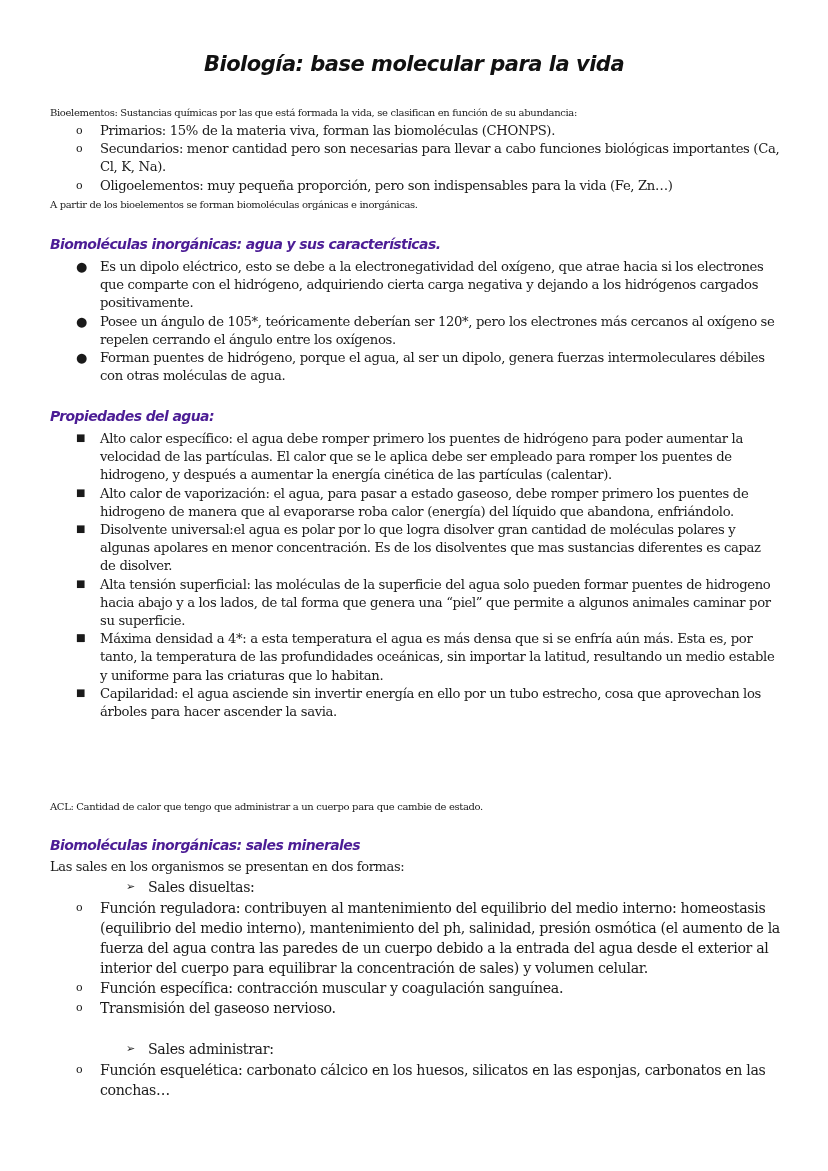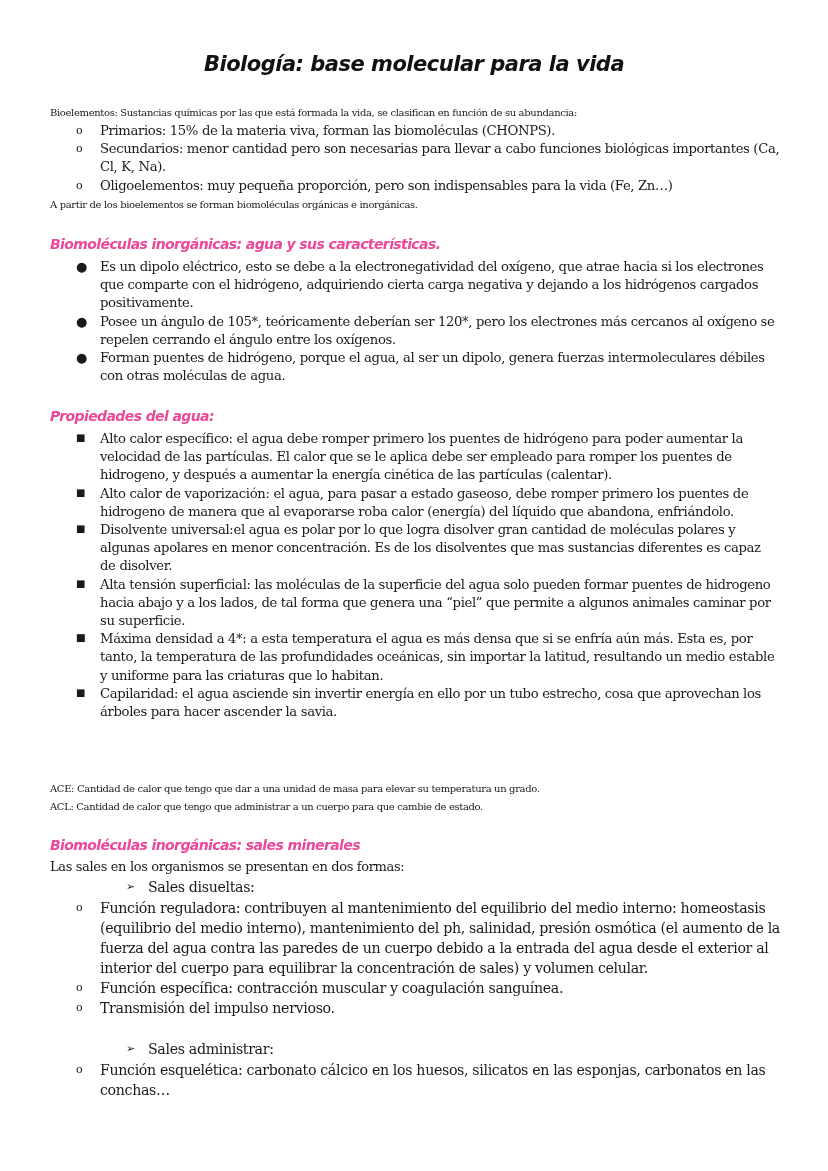--- a/index.html
+++ b/index.html
@@ -9,21 +9,21 @@
   }
   .page { position: absolute; left: 0; top: 0; width: 828px; height: 838px; }
   .title {
     position: absolute; left: 0; top: 52px; width: 828px; text-align: center;
     font-family: "DejaVu Sans", sans-serif; font-weight: bold; font-style: italic;
     font-size: 21px; letter-spacing: -0.5px; color: #111;
   }
   .heading {
     position: absolute; left: 50px;
     font-family: "DejaVu Sans", sans-serif; font-weight: bold; font-style: italic;
-    font-size: 14px; letter-spacing: -0.6px; color: #ec4899;
+    font-size: 14px; letter-spacing: -0.6px; color: #4c1d95;
   }
   .line {
     position: absolute; font-size: 10px; line-height: 18px; white-space: nowrap;
     letter-spacing: -0.35px;
   }
   .blk { position: absolute; font-size: 13.2px; line-height: 18.2px; letter-spacing: -0.35px; }
   .item { position: relative; padding-left: 0; }
   .marker { position: absolute; font-size: 12px; }
   .m-circle { left: -24px; top: 0; font-size: 11px; }
   .m-dot { left: -24px; top: 0; font-size: 13px; }
@@ -94,21 +94,20 @@
     <div class="item">
       <span class="marker m-sq">■</span>
       <span>Máxima densidad a 4*: a esta temperatura el agua es más densa que si se enfría aún más. Esta es, por tanto, la temperatura de las profundidades oceánicas, sin importar la latitud, resultando un medio estable y uniforme para las criaturas que lo habitan.</span>
     </div>
     <div class="item">
       <span class="marker m-sq">■</span>
       <span>Capilaridad: el agua asciende sin invertir energía en ello por un tubo estrecho, cosa que aprovechan los árboles para hacer ascender la savia.</span>
     </div>
   </div>
 
-  <div class="line" style="left:50px; top:780px;">ACE: Cantidad de calor que tengo que dar a una unidad de masa para elevar su temperatura un grado.</div>
   <div class="line" style="left:50px; top:798px;">ACL: Cantidad de calor que tengo que administrar a un cuerpo para que cambie de estado.</div>
 
   <div class="heading" style="top:837px;">Biomoléculas inorgánicas: sales minerales</div>
   <div class="line" style="left:50px; top:858px; font-size:13px;">Las sales en los organismos se presentan en dos formas:</div>
 
   <div class="line" style="left:148px; top:878px; font-size:14.2px;">
     <span class="marker m-arrow">➢</span>
     <span>Sales disueltas:</span>
   </div>
 
@@ -116,21 +115,21 @@
     <div class="item">
       <span class="marker m-circle">o</span>
       <span>Función reguladora: contribuyen al mantenimiento del equilibrio del medio interno: homeostasis (equilibrio del medio interno), mantenimiento del ph, salinidad, presión osmótica (el aumento de la fuerza del agua contra las paredes de un cuerpo debido a la entrada del agua desde el exterior al interior del cuerpo para equilibrar la concentración de sales) y volumen celular.</span>
     </div>
     <div class="item">
       <span class="marker m-circle">o</span>
       <span>Función específica: contracción muscular y coagulación sanguínea.</span>
     </div>
     <div class="item">
       <span class="marker m-circle">o</span>
-      <span>Transmisión del impulso nervioso.</span>
+      <span>Transmisión del gaseoso nervioso.</span>
     </div>
   </div>
 
   <div class="line" style="left:148px; top:1040px; font-size:14.2px;">
     <span class="marker m-arrow">➢</span>
     <span>Sales administrar:</span>
   </div>
 
   <div class="blk" style="left:100px; top:1060px; width:680px; font-size:14.2px; line-height:20px;">
     <div class="item">

